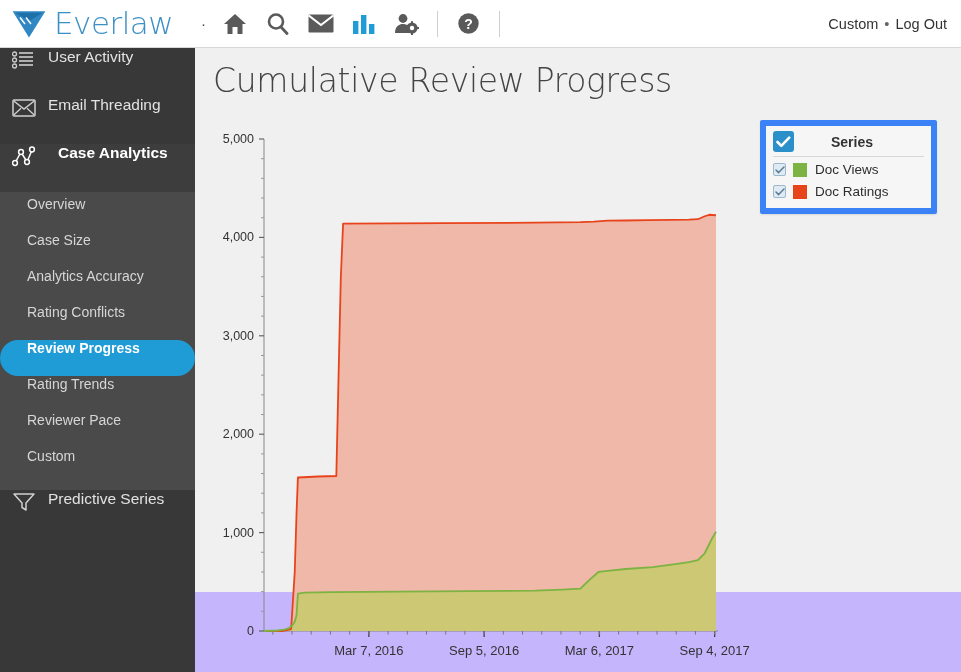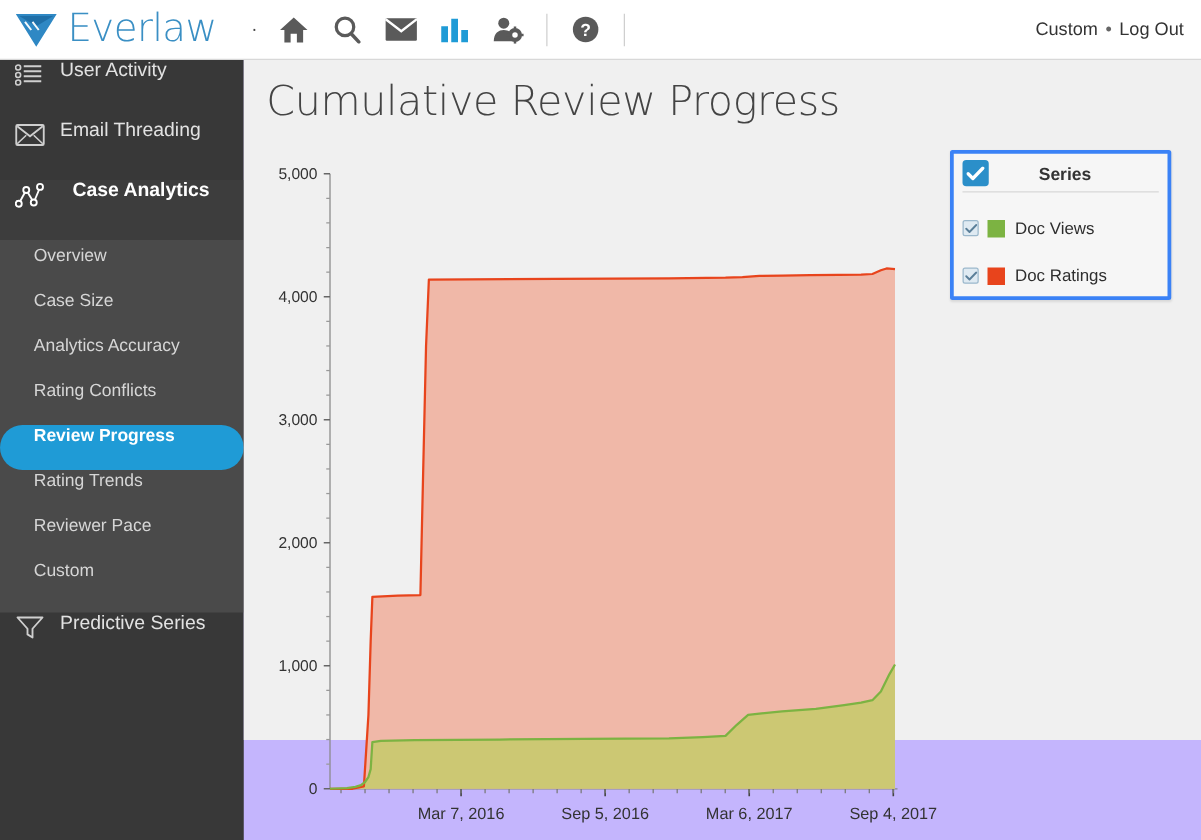--- a/index.html
+++ b/index.html
@@ -138,21 +138,21 @@
     width: 766px; height: 624px;
   }
   svg.chart { display: block; }
 
   
   #legend {
     position: absolute;
     left: 565px; top: 72px;
     width: 177px;
     background: #f6f6f6;
-    border: 3px solid #3b82f6;
+    border: 6px solid #3b82f6;
     border-radius: 2px;
     box-shadow: 0 1px 2px rgba(0,0,0,0.10);
     padding: 5px 7px 7px 7px;
   }
   #legend-header {
     display: flex; align-items: center;
     padding-bottom: 4px;
     border-bottom: 1px solid #d7d7d7;
   }
   .cb-master {
@@ -167,21 +167,21 @@
     flex: 1;
     text-align: center;
     font-size: 14px;
     font-weight: bold;
     color: #333;
     margin-right: 14px;
   }
   .legend-row {
     display: flex; align-items: center;
     height: 19px;
-    margin-top: 19px;
+    margin-top: 3px;
     cursor: pointer;
   }
   .cb-small {
     width: 13px; height: 13px;
     border: 1px solid #9bb8cc;
     background: #dfeaf2;
     border-radius: 2px;
     display: flex; align-items: center; justify-content: center;
     flex: 0 0 13px;
     margin-right: 7px;

